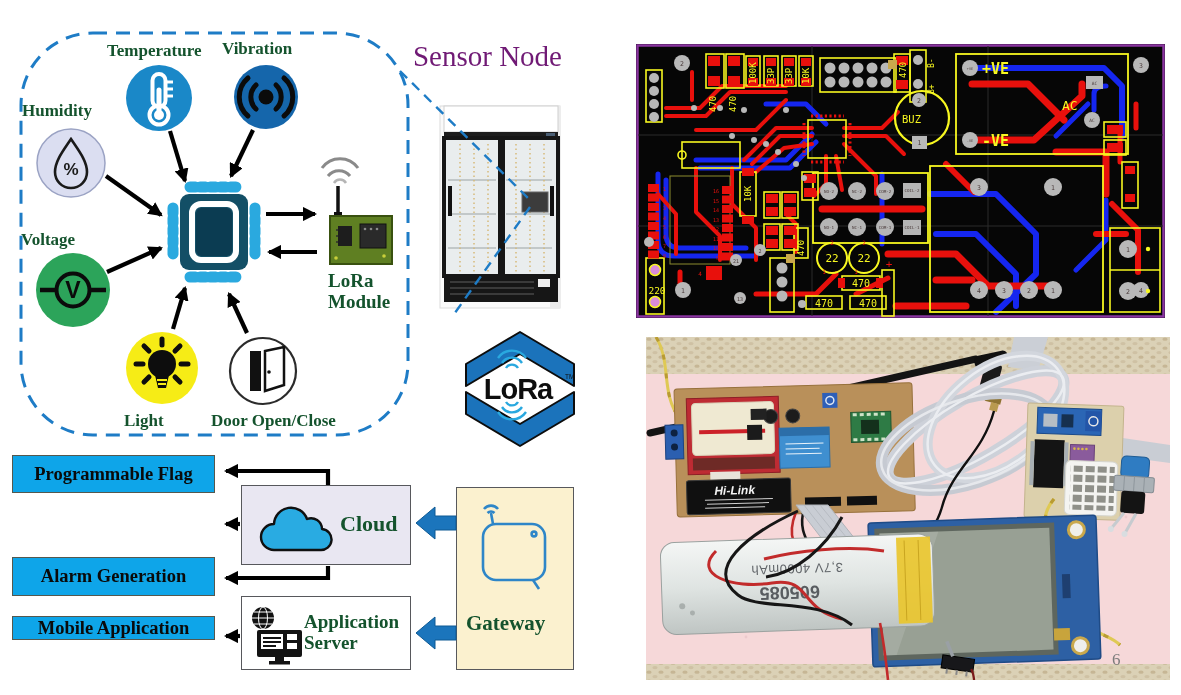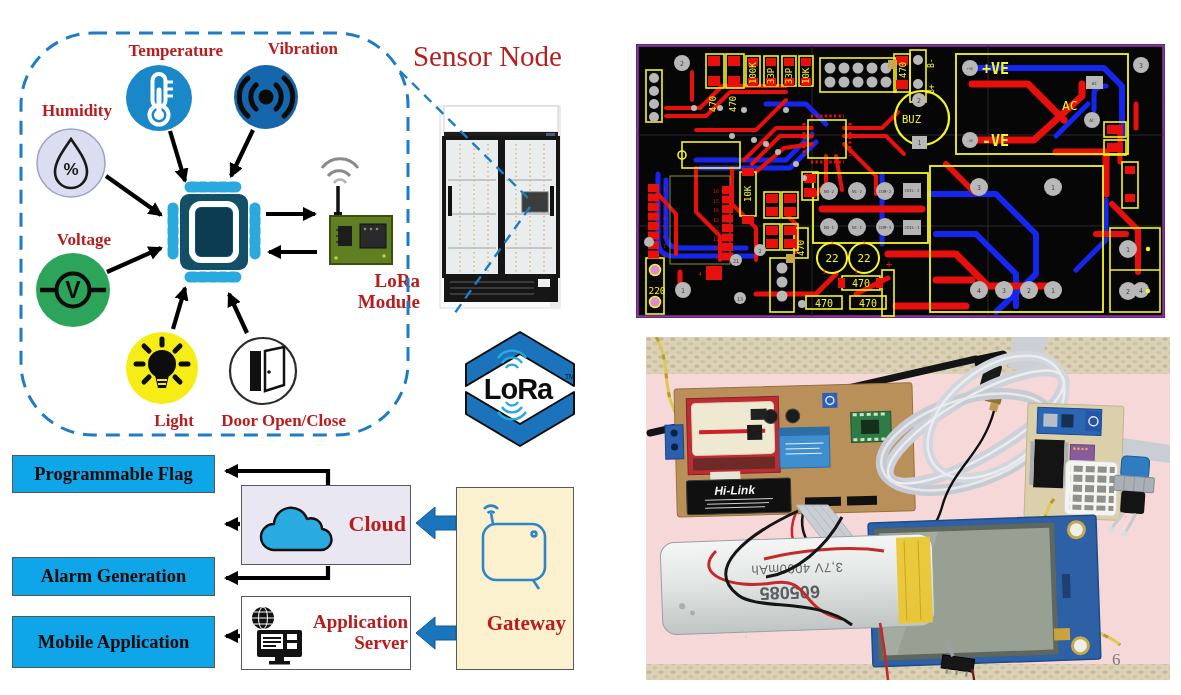--- a/index.html
+++ b/index.html
@@ -1,20 +1,20 @@
 <!DOCTYPE html>
 <html><head>
 <meta charset="utf-8">
 <style>
   html,body{margin:0;padding:0;background:#ffffff;}
   .slide{position:relative;width:1181px;height:695px;background:#fff;overflow:hidden;
          font-family:"Liberation Serif", serif;}
   .abs{position:absolute;}
-  .lbl{font-weight:700;color:#b91c1c;text-align:right;line-height:1.12;}
-  .title{font-weight:400;color:#b91c1c;text-align:center;}
+  .lbl{font-weight:700;color:#14532d;text-align:left;line-height:1.12;}
+  .title{font-weight:400;color:#701a75;text-align:center;}
   .g-box{background:#0ea5e9;border:1.7px solid #55584E;display:flex;align-items:center;
          justify-content:center;font-weight:700;font-size:18.5px;color:#0a0a0a;box-sizing:border-box;}
   .io-box{border:1.7px solid #57585C;box-sizing:border-box;padding-left:40px;}
   .page-num{color:#7d7d7d;font-size:17px;}
   svg{display:block;}
 </style>
 </head>
 <body>
 
 <div class="slide">
@@ -213,21 +213,21 @@
     </g>
     <text x="101" y="49" font-size="6.5" fill="#0d0d0d" font-family="Liberation Sans, sans-serif">TM</text>
   </svg>
 
   <div class="abs g-box" style="left:12px;top:455px;width:203px;height:38px">
       <span>Programmable Flag</span>
     </div>
   <div class="abs g-box" style="left:12px;top:557px;width:203px;height:39px">
       <span>Alarm Generation</span>
     </div>
-  <div class="abs g-box" style="left:12px;top:616px;width:203px;height:52px">
+  <div class="abs g-box" style="left:12px;top:616px;width:203px;height:24px">
       <span>Mobile Application</span>
     </div>
 
   <div class="abs io-box" style="left:241px;top:485px;width:170px;height:80px;background:#E9E7F2">
     <svg class="abs" style="left:12px;top:16px" width="88" height="52">
       <path d="M20 48 a13 13 0 0 1 0 -26 a17 17 0 0 1 33 -5 a11 11 0 0 1 15 10 a9.5 9.5 0 0 1 -2 21 z" fill="#29ABE2" stroke="#101010" stroke-width="2.4" stroke-linejoin="round"></path>
     </svg>
     <div class="abs lbl" style="left:98px;top:26px;width:66px;font-size:22px;font-weight:600">Cloud</div>
   </div>
 

